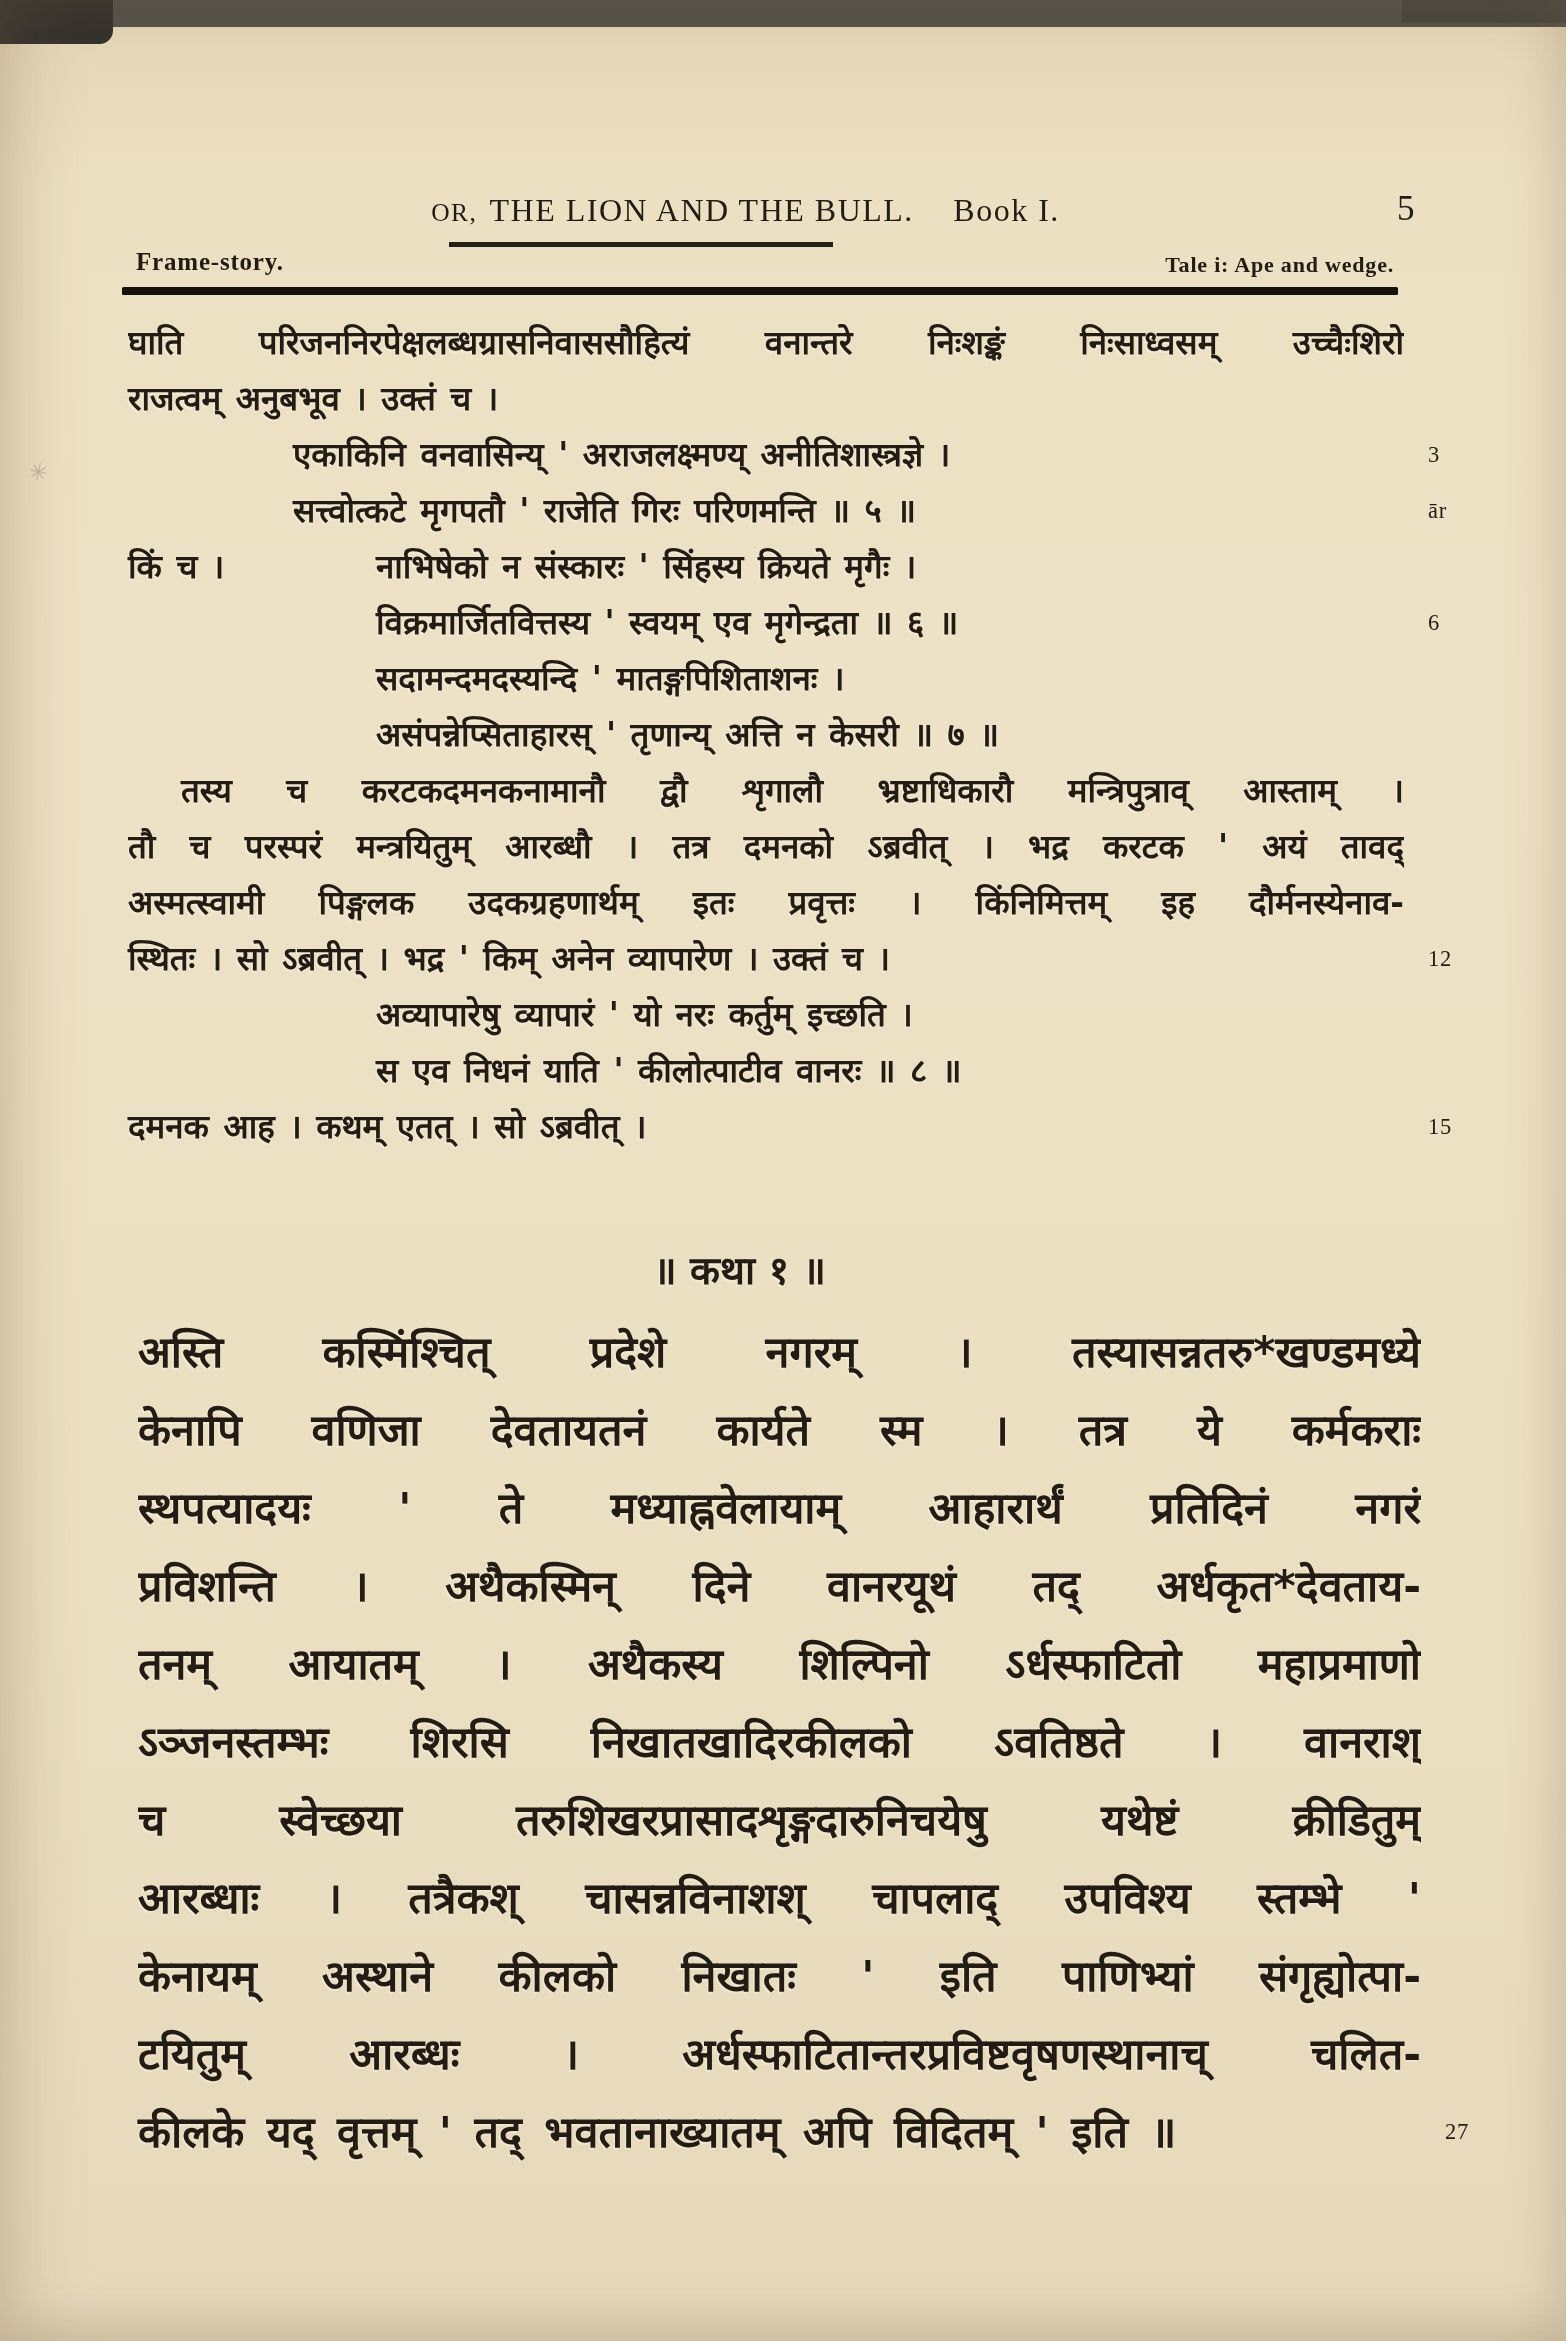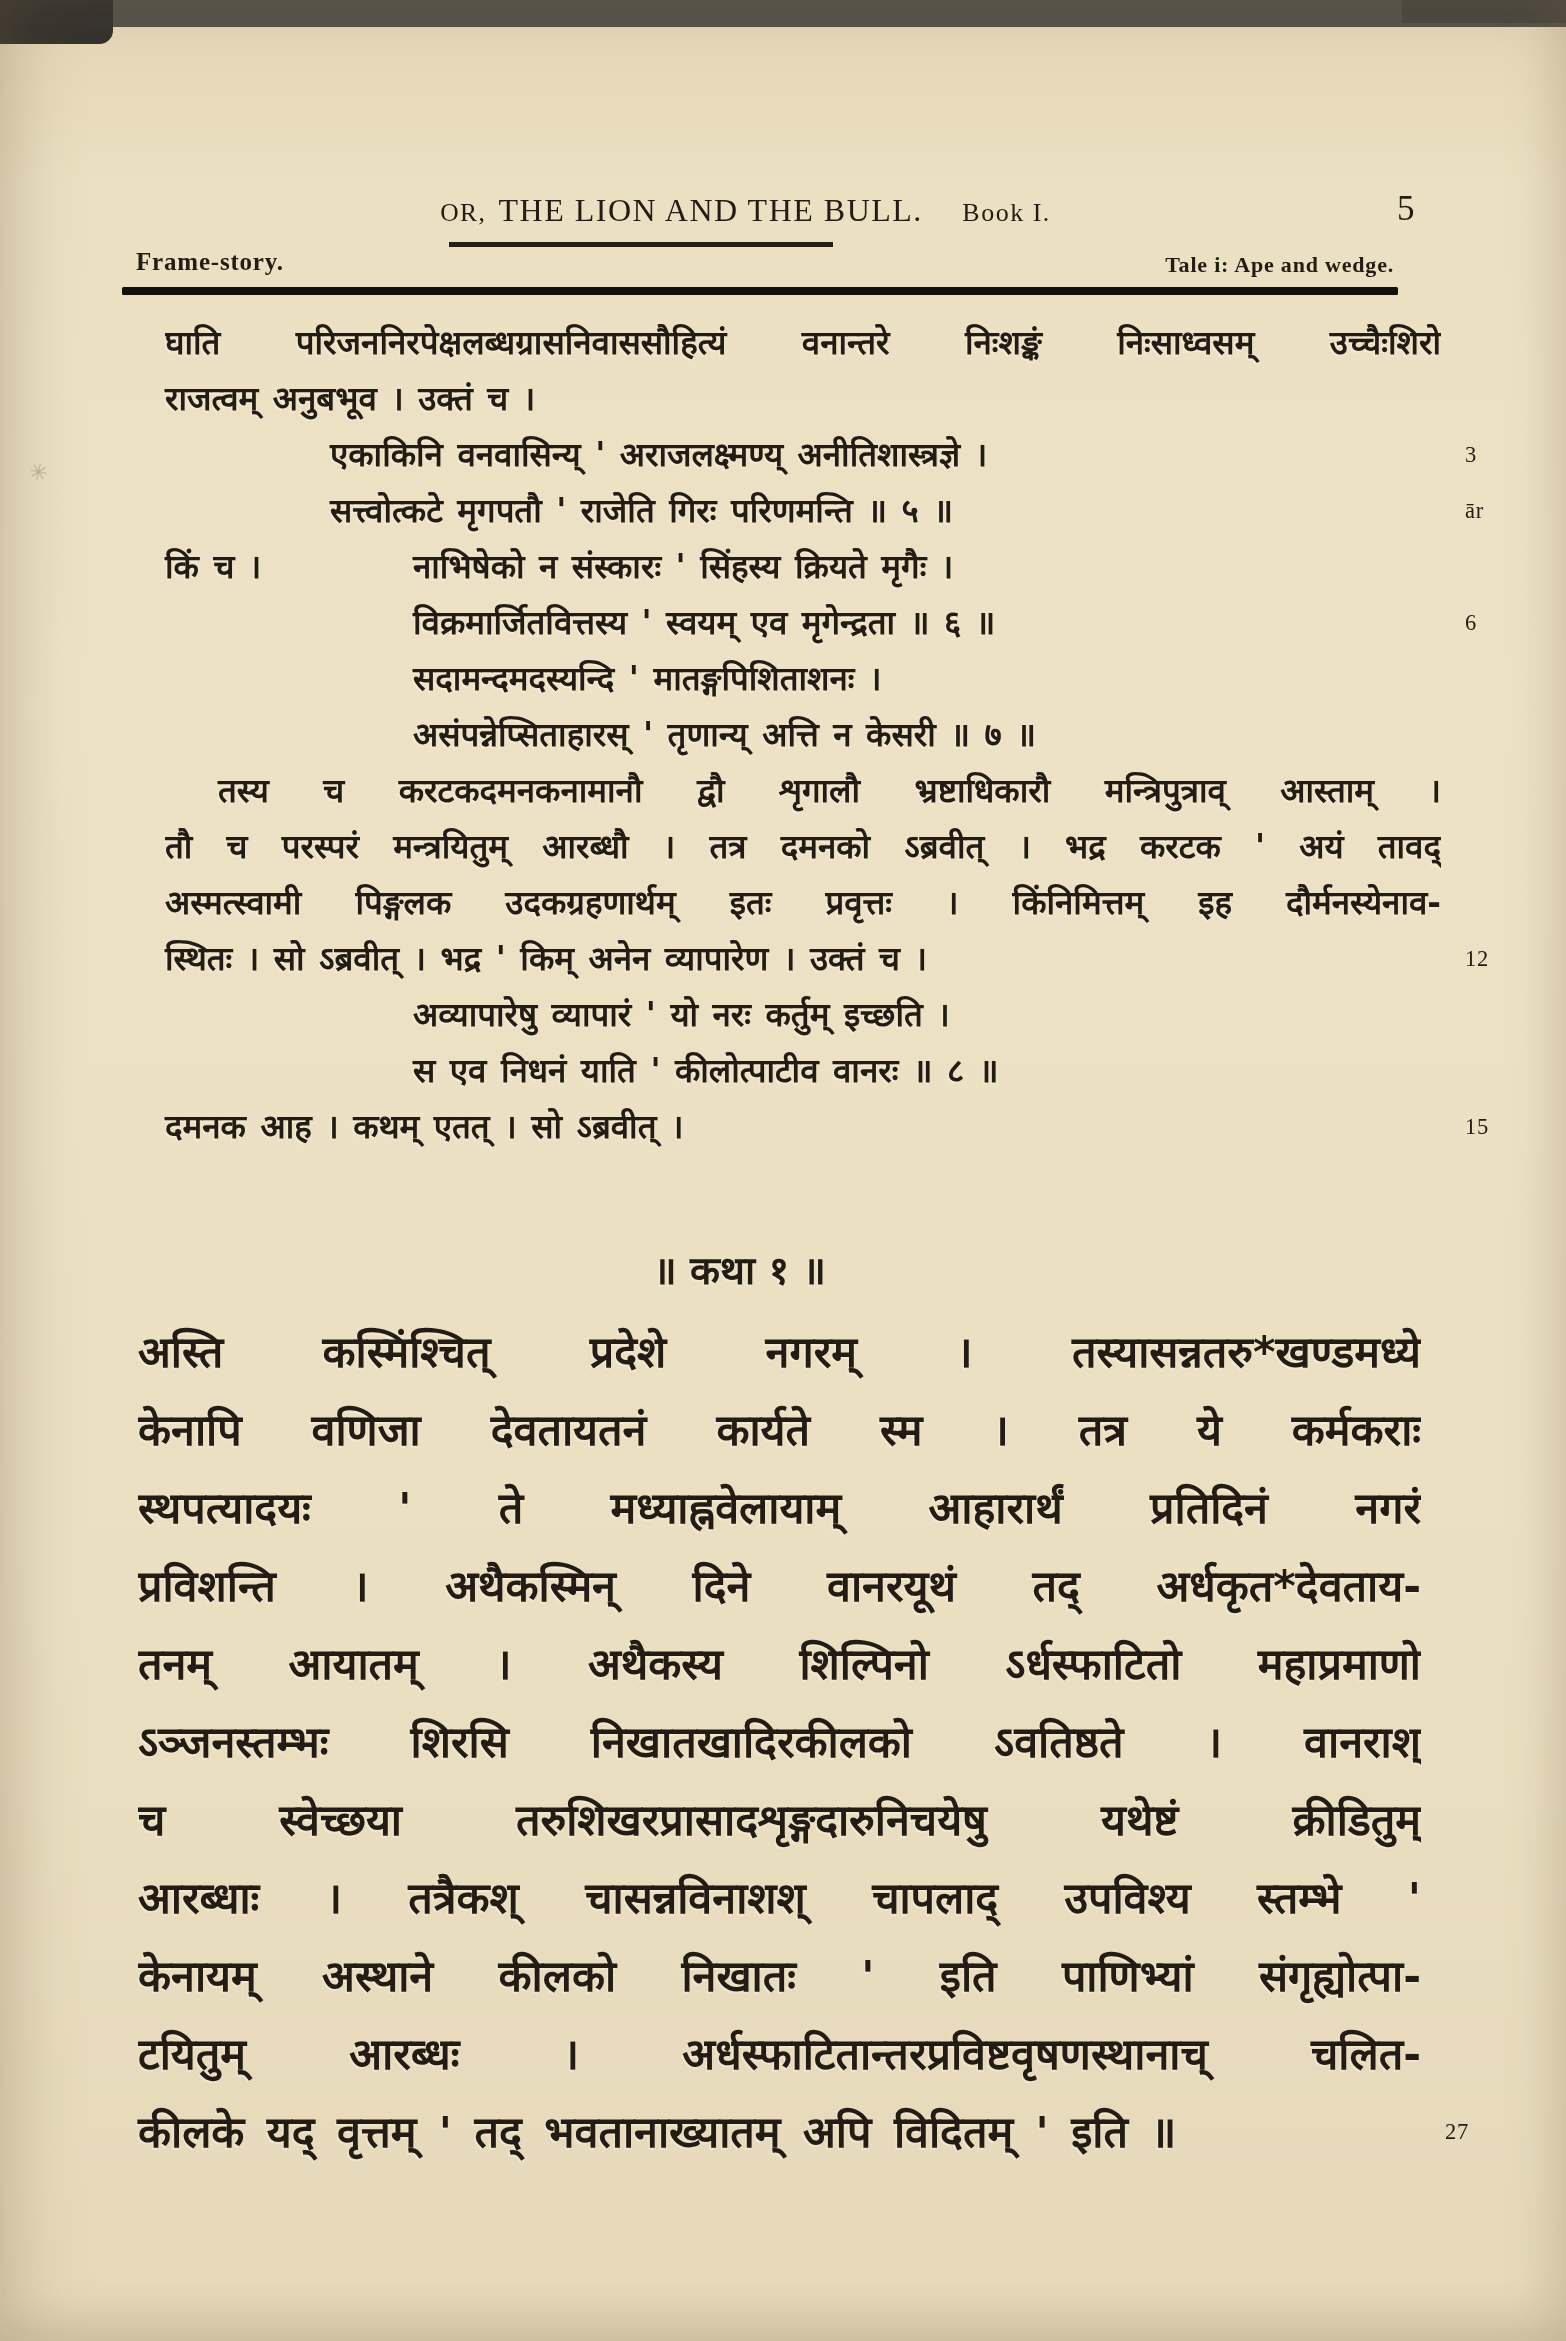--- a/index.html
+++ b/index.html
@@ -12,30 +12,30 @@
   .vignette{position:absolute;inset:0;pointer-events:none;
     box-shadow:inset 30px 0 60px rgba(120,100,70,.18), inset -22.5px 0 45px rgba(120,100,70,.12), inset 0 -22.5px 45px rgba(120,100,70,.10);}
   .scan-band-top{position:absolute;left:0;top:0;width:1567px;height:27px;background:#56524b;}
   .scan-corner{position:absolute;left:0;top:0;width:113px;height:44px;background:#35322d;border-bottom-right-radius:13.5px;}
   .scan-corner-r{position:absolute;right:0;top:0;width:165px;height:22.5px;background:#4a463f;}
 
   .running-head{position:absolute;left:0;top:192px;width:1567px;text-align:center;transform:translateX(-44px);
     letter-spacing:1.5px;white-space:nowrap;}
   .rh-or{font-size:25.5px;margin-left:12px;}
   .rh-title{font-size:32px;margin-left:7.5px;}
-  .rh-book{font-size:26px;margin-left:35px;}
+  .rh-book{font-size:32px;margin-left:35px;}
   .page-number{position:absolute;left:1397px;top:189px;font-size:35px;}
   .head-rule-short{position:absolute;left:449px;top:242px;width:384px;height:4.5px;background:#241f17;}
   .note-left{position:absolute;left:136px;top:248px;font-size:25px;font-weight:bold;letter-spacing:0.8px;}
   .note-right{position:absolute;right:173px;top:252px;font-size:22px;font-weight:bold;letter-spacing:0.8px;}
   .head-rule-thick{position:absolute;left:122px;top:287px;width:1276px;height:7.5px;background:#14100c;border-radius:1.5px;}
 
   .deva{font-family:"DejaVu Sans",sans-serif;font-weight:bold;
     text-shadow:-1.5px 2.3px 0 rgba(255,250,235,.35);}
-  #frame-story{position:absolute;left:128px;top:315px;width:1276px;margin-left:37px;}
+  #frame-story{position:absolute;left:128px;top:315px;width:1276px;}
   .f-line{position:relative;height:56px;line-height:56px;font-size:33px;white-space:nowrap;overflow:visible;word-spacing:3px;}
   #tale-text{position:absolute;left:138px;top:1313px;width:1283px;}
   .t-line{position:relative;height:78px;line-height:78px;font-size:43px;white-space:nowrap;overflow:visible;word-spacing:7.5px;}
   .just{white-space:normal;text-align:justify;text-align-last:justify;overflow:hidden;}
   .ind-a{padding-left:165px;}
   .ind-b{padding-left:248px;}
   .ind-para{text-indent:53px;}
   .line-label{position:absolute;left:0;top:0;}
   .margin-num{position:absolute;left:1300px;top:0;font-size:22.5px;font-weight:normal;
     font-family:"Liberation Serif","DejaVu Serif",serif;letter-spacing:0.8px;text-shadow:none;word-spacing:0;text-indent:0;}

